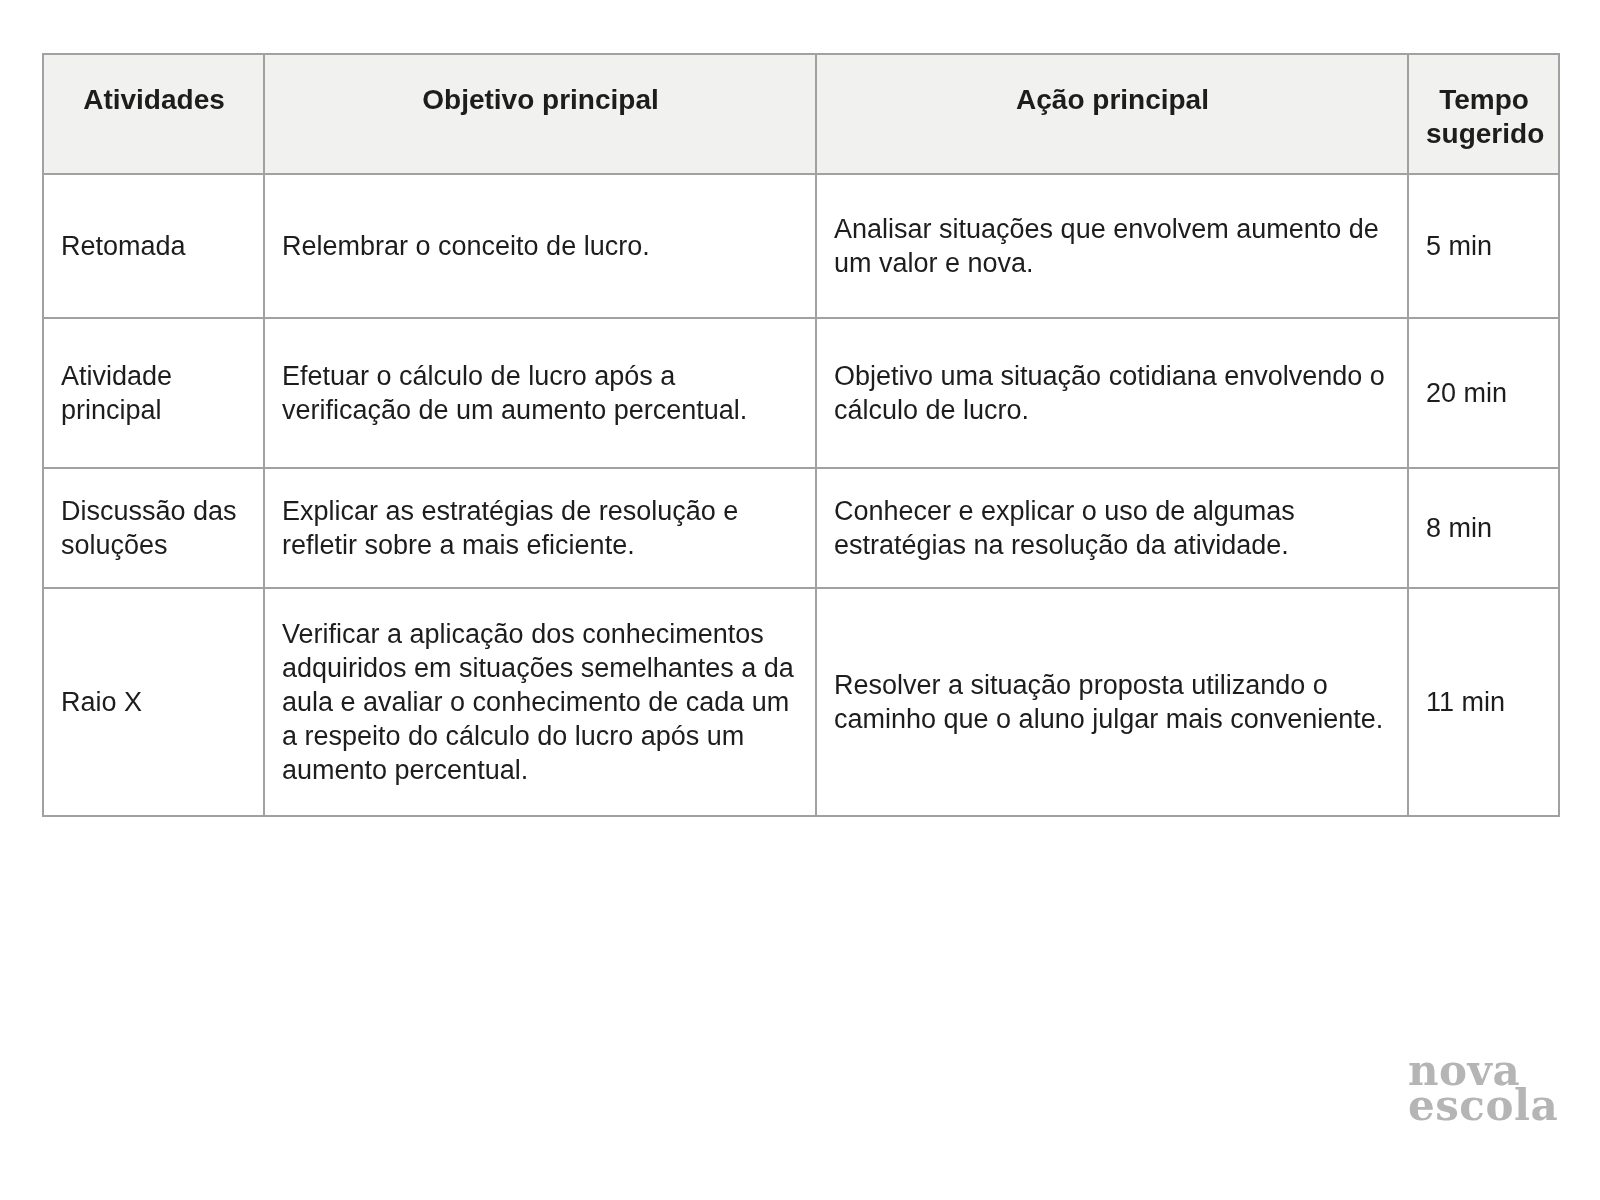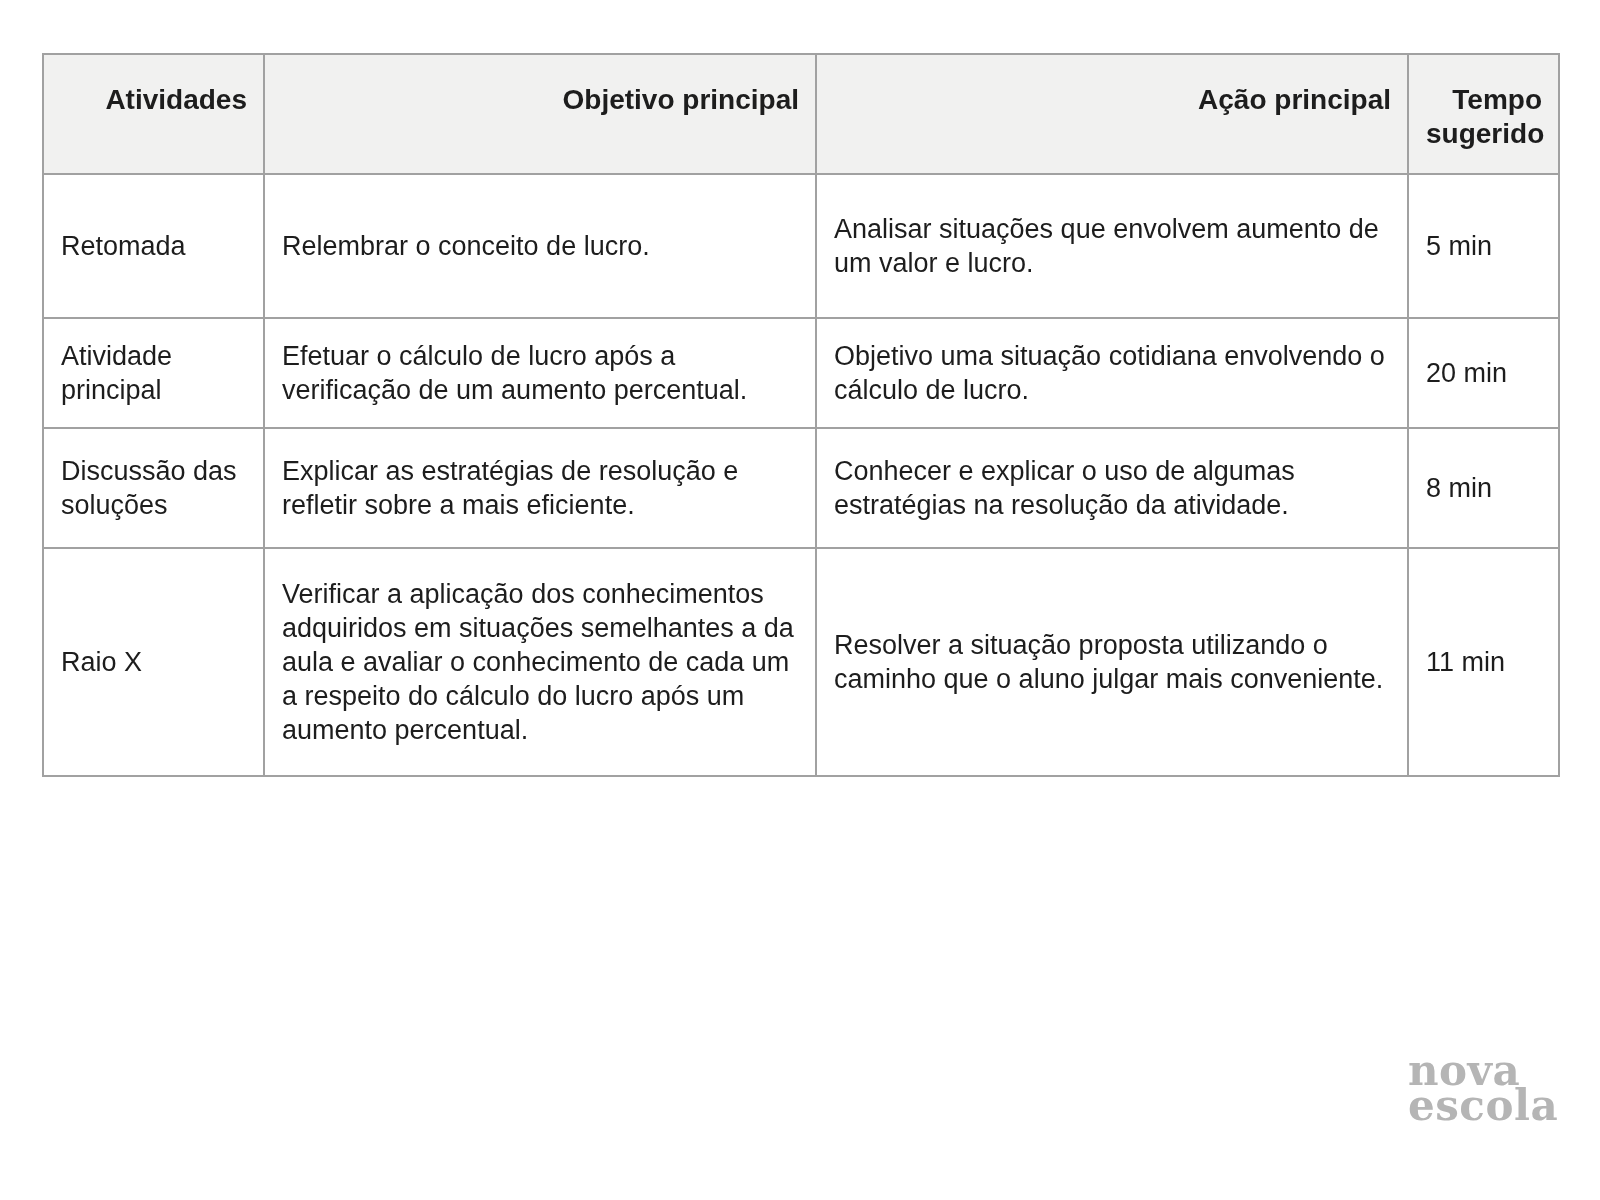--- a/index.html
+++ b/index.html
@@ -26,21 +26,21 @@
   }
   .plan-table th,.plan-table td{
     border:2px solid var(--border);
     box-sizing:border-box;
     overflow:hidden;
   }
   .plan-table th{
     background:var(--header-bg);
     font-size:28px;
     font-weight:bold;
-    text-align:right;
+    text-align:center;
     vertical-align:top;
     padding:28px 16px 10px 17px;
     line-height:34px;
   }
   .plan-table td{
     font-size:27px;
     font-weight:normal;
     vertical-align:middle;
     padding:12px 16px 12px 17px;
     line-height:34px;
@@ -73,24 +73,24 @@
       <th>Atividades</th>
       <th>Objetivo principal</th>
       <th>Ação principal</th>
       <th>Tempo sugerido</th>
     </tr>
   </thead>
   <tbody>
     <tr style="height:144px">
       <td>Retomada</td>
       <td>Relembrar o conceito de lucro.</td>
-      <td>Analisar situações que envolvem aumento de um valor e lucro.</td>
+      <td>Analisar situações que envolvem aumento de um valor e nova.</td>
       <td>5 min</td>
     </tr>
-    <tr style="height:110px">
+    <tr style="height:150px">
       <td>Atividade principal</td>
       <td>Efetuar o cálculo de lucro após a verificação de um aumento percentual.</td>
       <td>Objetivo uma situação cotidiana envolvendo o cálculo de lucro.</td>
       <td>20 min</td>
     </tr>
     <tr style="height:120px">
       <td>Discussão das soluções</td>
       <td>Explicar as estratégias de resolução e refletir sobre a mais eficiente.</td>
       <td>Conhecer e explicar o uso de algumas estratégias na resolução da atividade.</td>
       <td>8 min</td>

